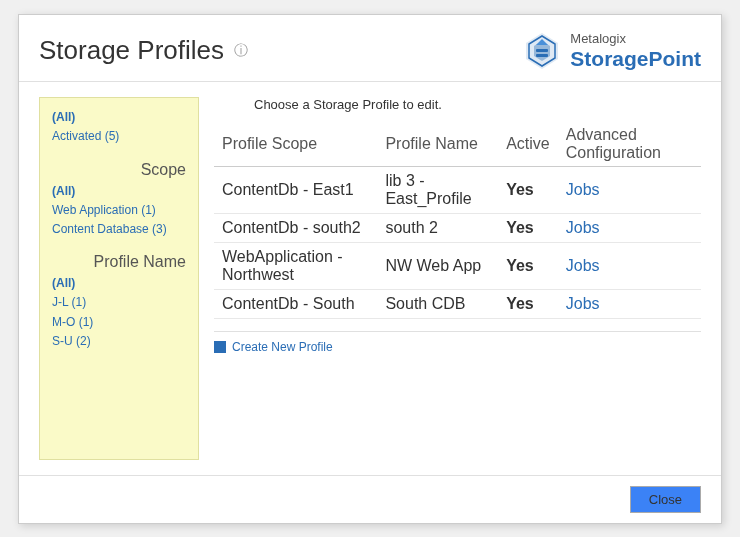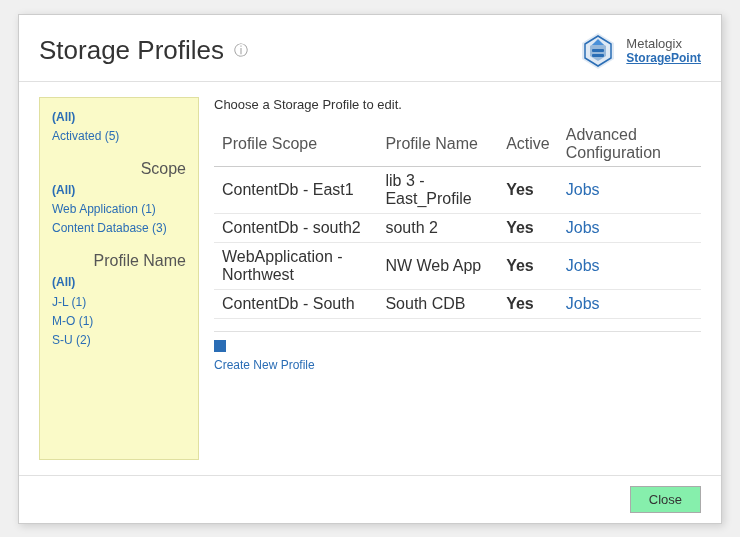--- a/index.html
+++ b/index.html
@@ -56,24 +56,23 @@
     .brand-text {
       display: flex;
       flex-direction: column;
       line-height: 1.2;
     }
     .brand-name-top {
       font-size: 13px;
       color: #555;
     }
     .brand-name-bottom {
-      font-size: 12px;
-      font-weight: bold;
-      color: #2a6db5;
-      text-decoration: underline;
+      font-size: 21px;
+      font-weight: bold;
+      color: #2a6db5;
     }
     .dialog-body {
       display: flex;
       flex: 1;
       padding: 15px 20px;
       gap: 15px;
     }
     .filter-panel {
       background: #fafac8;
       border: 1px solid #e0e0a0;
@@ -109,20 +108,21 @@
     }
     .main-content {
       flex: 1;
       display: flex;
       flex-direction: column;
     }
     .choose-text {
       font-size: 13px;
       color: #333;
       margin-bottom: 10px;
+      margin-left: 40px;
     }
     .profiles-table {
       width: 100%;
       border-collapse: collapse;
       font-size: 16px;
     }
     .profiles-table th {
       text-align: left;
       padding: 4px 8px;
       color: #555;
@@ -138,46 +138,46 @@
       font-weight: bold;
       color: #333;
     }
     .jobs-link {
       color: #2a6db5;
       text-decoration: none;
       cursor: pointer;
     }
     .create-row {
       display: flex;
+      align-items: center;
       gap: 6px;
       margin-top: 12px;
       padding-top: 8px;
       border-top: 1px solid #e0e0e0;
-      flex-direction: column;
     }
     .create-icon {
       width: 12px;
       height: 12px;
       background: #2a6db5;
       display: inline-block;
     }
     .create-link {
       color: #2a6db5;
       text-decoration: none;
       font-size: 12px;
       cursor: pointer;
     }
     .dialog-footer {
       display: flex;
       justify-content: flex-end;
       padding: 10px 20px;
       border-top: 1px solid #e0e0e0;
     }
     .close-button {
-      background: #86efac;
+      background: #3b82f6;
       border: 1px solid #aaa;
       padding: 5px 18px;
       font-size: 13px;
       color: #333;
       cursor: pointer;
       min-width: 60px;
     }
   </style>
 </head>
 <body>

